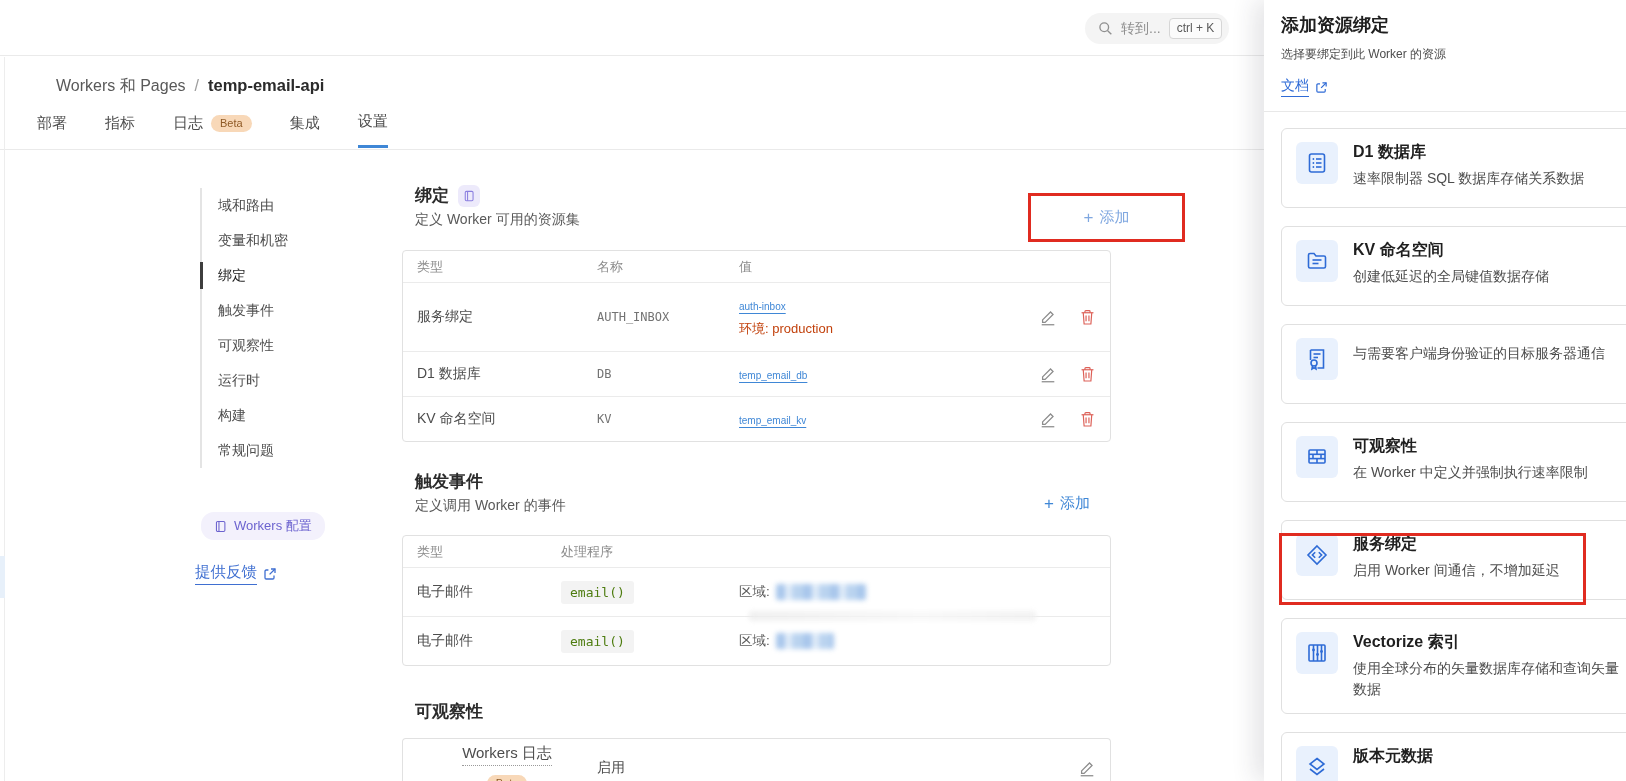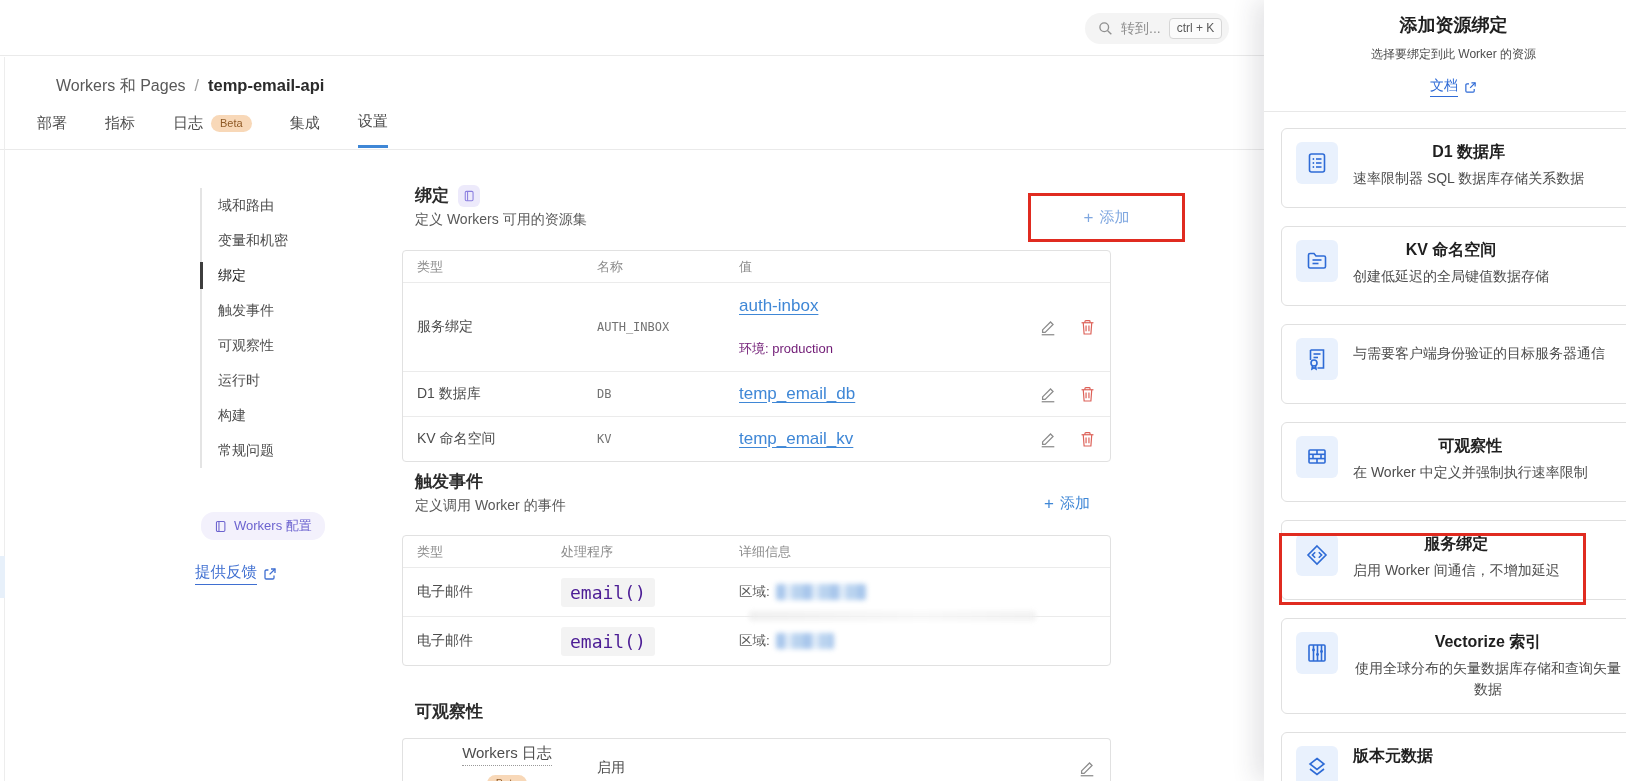--- a/index.html
+++ b/index.html
@@ -64,39 +64,39 @@
   .tbl { position:absolute; left:402px; width:709px; background:#fff; border:1px solid #e1e1e1;
     border-radius:4px; }
   .trow { display:grid; align-items:center; padding:0 14px; }
   .g-bind { grid-template-columns:180px 142px 1fr 78px; }
   .g-trig { grid-template-columns:144px 178px 1fr; }
   .g-obs  { grid-template-columns:180px 1fr 40px; }
   .thead  { height:31px; color:#8c8c8c; font-size:13px; }
   .trow + .trow { border-top:1px solid #ebebeb; }
   .cell { font-size:14px; color:#4d4d4d; }
   .mono { font-family:"DejaVu Sans Mono","Liberation Mono",monospace; font-size:12px; color:#737373; }
-  .vlink { font-size:17px; color:#3f87d6; text-decoration:underline; text-underline-offset:3px;
+  .vlink { font-size:10px; color:#3f87d6; text-decoration:underline; text-underline-offset:3px;
     cursor:pointer; display:inline-block; }
-  .vnote { font-size:13px; color:#701a75; margin-top:24px; }
+  .vnote { font-size:13px; color:#c2410c; margin-top:6px; }
   .actions { display:flex; justify-content:flex-end; gap:22px; align-items:center; }
   .ic-btn { cursor:pointer; display:inline-flex; }
   .chip { display:inline-block; background:#f3f3f3; border-radius:3px; padding:4px 9px;
-    font-family:"DejaVu Sans Mono","Liberation Mono",monospace; font-size:18px; color:#4c1d95; }
+    font-family:"DejaVu Sans Mono","Liberation Mono",monospace; font-size:13px; color:#4d7c0f; }
   .detail { font-size:13.5px; color:#595959; display:flex; align-items:center; gap:6px; }
   .redact { height:16px; width:90px; border-radius:2px; filter:blur(2.5px);
     background:repeating-linear-gradient(90deg,#9fc1ea 0 9px,#dce9f8 9px 16px,#b3cfee 16px 27px); opacity:.9; }
   .redact.short { width:58px; }
   .redact-faint { position:absolute; left:346px; bottom:-5px; width:287px; height:10px;
     border-radius:2px; filter:blur(2.5px); background:linear-gradient(90deg,#ececec,#f7f7f7 60%,#efefef); opacity:.8; }
   .dotted-u { border-bottom:1.5px dotted #9a9a9a; padding-bottom:2px; font-size:15px; color:#4d4d4d; }
   .obs-name { display:flex; align-items:center; gap:9px;flex-direction:column; }
 
   
   .panel { position:absolute; left:1264px; top:0; width:362px; height:781px; background:#fff;
-    box-shadow:-10px 0 22px rgba(40,45,60,.12); z-index:10;text-align:center; }
+    box-shadow:-10px 0 22px rgba(40,45,60,.12); z-index:10; }
   .panel-head { padding:13px 0 0 17px; }
   .panel-title { font-size:18px; font-weight:bold; color:#1f1f1f; }
   .panel-sub { margin-top:9px; font-size:12px; color:#4d4d4d; }
   .doc-link { margin-top:14px; display:inline-flex; align-items:center; gap:6px; font-size:14px;
     color:#2f6bd6; cursor:pointer; }
   .doc-link .txt { border-bottom:1px solid #2f6bd6; padding-bottom:1px; }
   .panel-divider { margin-top:14px; width:100%; height:1px; background:#e8e8e8; }
   .cards { position:absolute; left:17px; top:128px; width:400px; }
   .card { position:relative; width:357px; min-height:80px; border:1px solid #e0e0e0; border-radius:6px;
     background:#fff; margin-bottom:18px; padding:13px 14px; display:flex; gap:15px; cursor:pointer; }
@@ -190,21 +190,21 @@
 
   <div class="sec-title" style="top:184px;">
     <span>绑定</span>
     <span class="mini-badge">
       <svg width="12" height="12" viewBox="0 0 16 16">
           <rect x="3" y="1.8" width="10.4" height="12.4" rx="1.6" fill="none" stroke="#8b7fe0" stroke-width="1.4"></rect>
           <line x1="6.1" y1="1.8" x2="6.1" y2="14.2" stroke="#8b7fe0" stroke-width="1.4"></line>
         </svg>
     </span>
   </div>
-  <div class="sec-sub" style="top:211px;">定义 Workers 可用的资源集</div>
+  <div class="sec-sub" style="top:211px;">定义 Worker 可用的资源集</div>
 
   <div class="add-btn add-light" style="left:1028px; top:193px; width:157px; height:49px; justify-content:center;">
     <span class="plus">+</span>
     <span>添加</span>
   </div>
   <div class="annot annot-add"></div>
 
   <div class="tbl" style="top:250px;">
     <div class="trow g-bind thead">
       <span>类型</span>
@@ -289,21 +289,20 @@
   <div class="sec-sub" style="top:497px;">定义调用 Worker 的事件</div>
   <div class="add-btn add-blue" style="left:1044px; top:494px;">
     <span class="plus">+</span>
     <span>添加</span>
   </div>
 
   <div class="tbl" style="top:535px;">
     <div class="trow g-trig thead">
       <span>类型</span>
       <span>处理程序</span>
-      <span>详细信息</span>
     </div>
     <div class="trow g-trig" style="height:49px; position:relative;">
       <span class="cell">电子邮件</span>
       <span><span class="chip">email()</span></span>
       <span class="detail">
         <span>区域:</span>
         <span class="redact"></span>
       </span>
       <span class="redact-faint"></span>
     </div>

